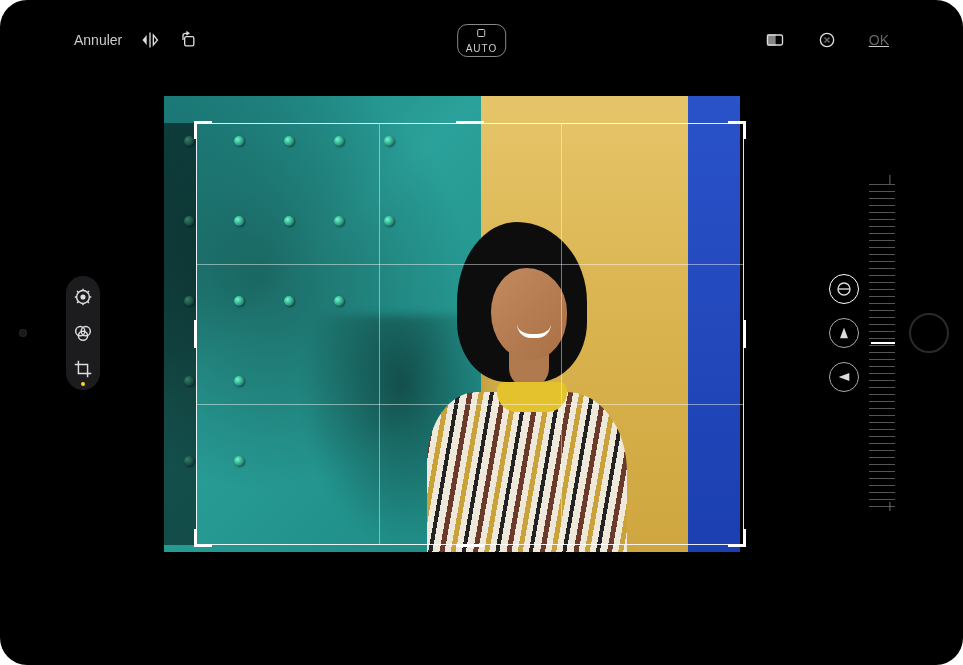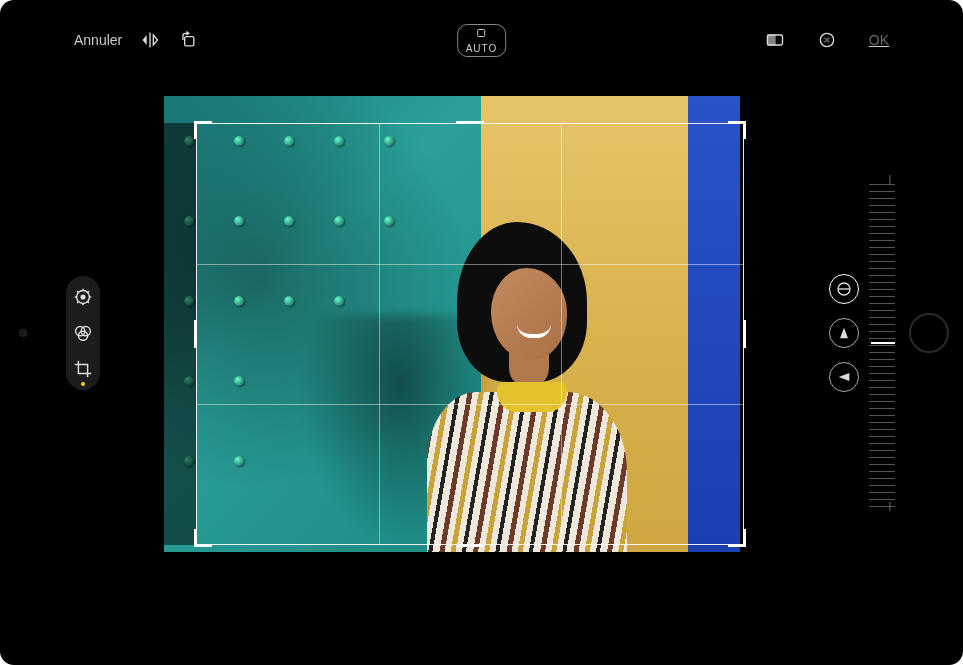--- a/index.html
+++ b/index.html
@@ -4,21 +4,21 @@
 <style>
   * { box-sizing: border-box; margin: 0; padding: 0; }
   html, body { width: 963px; height: 665px; background: #fff; font-family: -apple-system, Helvetica, Arial, sans-serif; }
 
   
   .device {
     position: absolute;
     left: 0; top: 0;
     width: 963px; height: 665px;
     background: #000;
-    border-radius: 14px;
+    border-radius: 27px;
     overflow: hidden;
   }
   .camera-dot {
     position: absolute;
     left: 19px; top: 50%;
     transform: translateY(-50%);
     width: 8px; height: 8px;
     border-radius: 50%;
     background: #1a1a1a;
     box-shadow: inset 0 0 2px #333;

